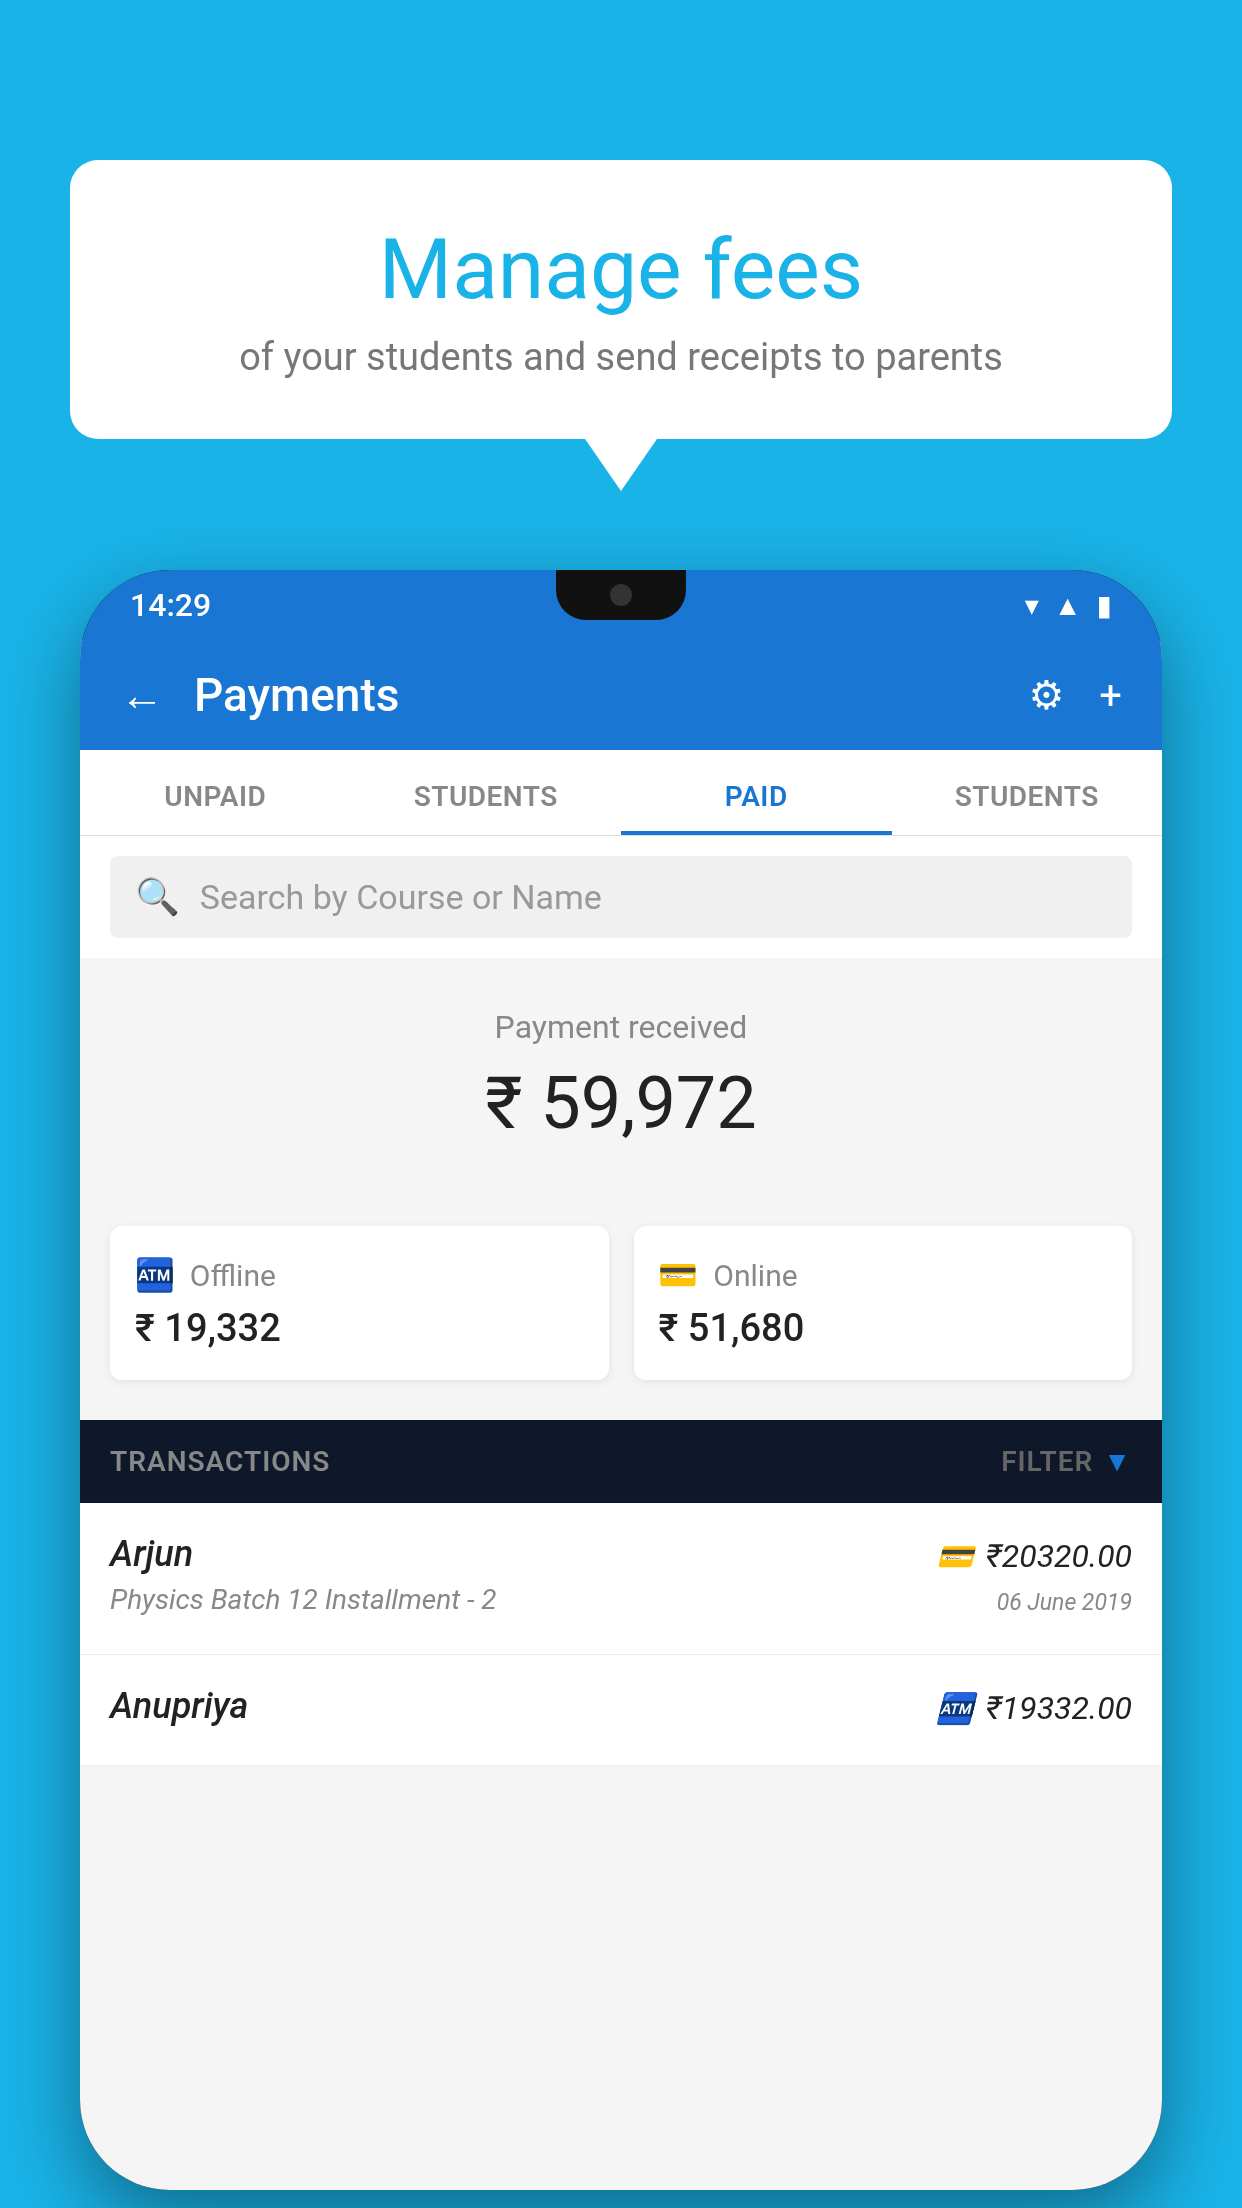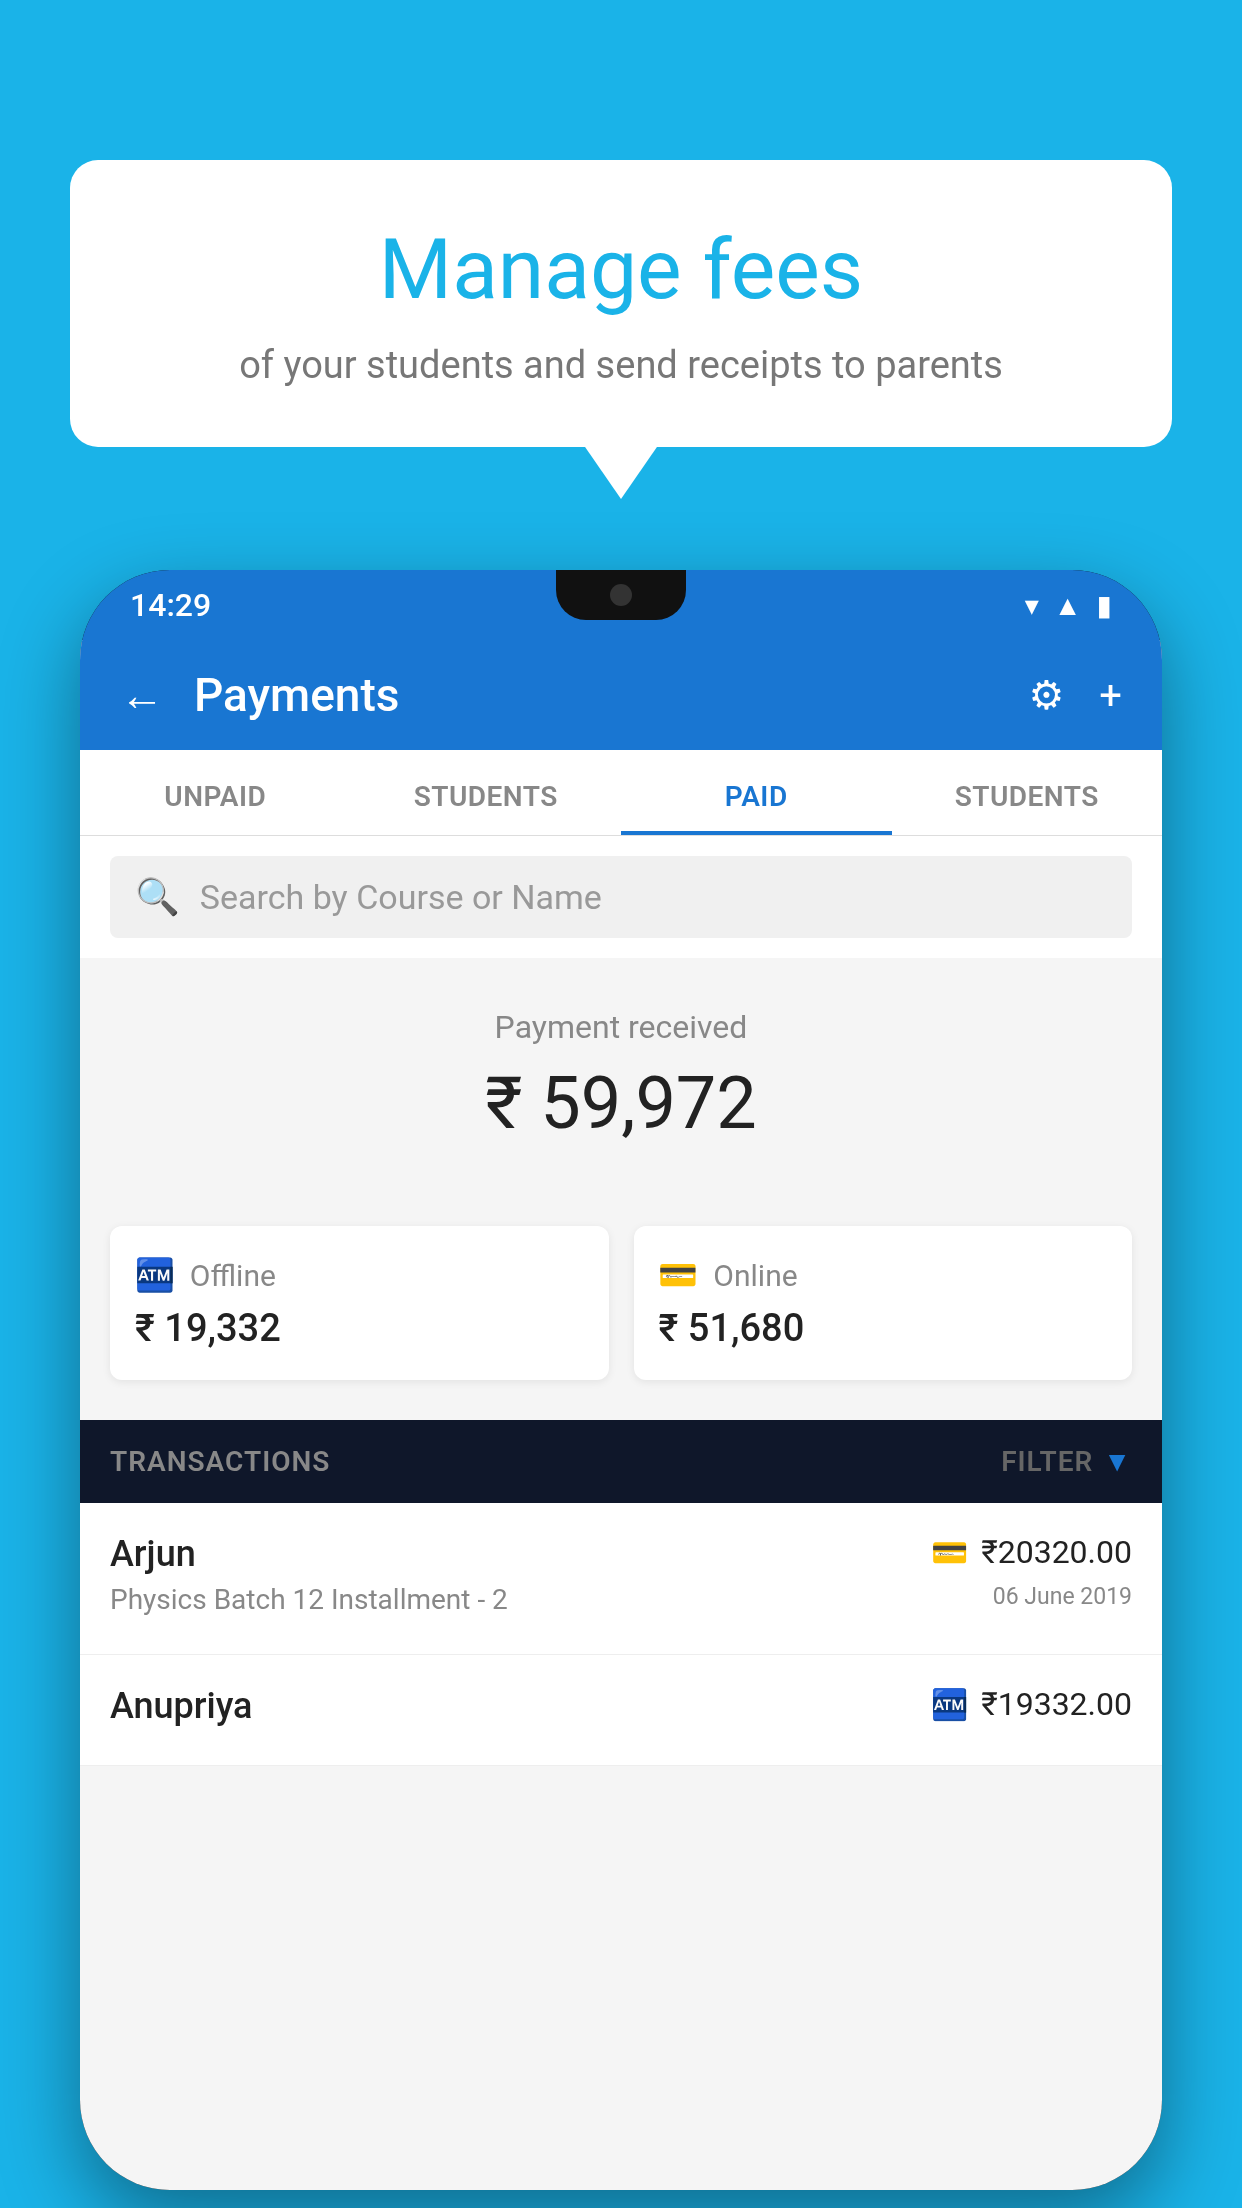--- a/index.html
+++ b/index.html
@@ -32,21 +32,21 @@
       width: 0;
       height: 0;
       border-left: 38px solid transparent;
       border-right: 38px solid transparent;
       border-top: 55px solid white;
     }
     .bubble-title {
       font-size: 84px;
       color: #1ab3e8;
       font-weight: 400;
-      margin-bottom: 20px;
+      margin-bottom: 12px;
     }
     .bubble-subtitle {
       font-size: 38px;
       color: #777;
       font-weight: 400;
       line-height: 1.4;
     }
 
     
     .phone-frame {
@@ -281,22 +281,23 @@
 
     
     .transaction-item {
       background: white;
       padding: 30px 30px;
       border-bottom: 1px solid #eee;
     }
     .transaction-row {
       display: flex;
       justify-content: space-between;
-      align-items: flex-start;
+      align-items: flex-end;
       margin-bottom: 8px;
+      font-style: italic;
     }
     .transaction-name {
       color: #222;
       font-size: 36px;
       font-weight: 500;
     }
     .transaction-amount-row {
       display: flex;
       align-items: center;
       gap: 12px;

